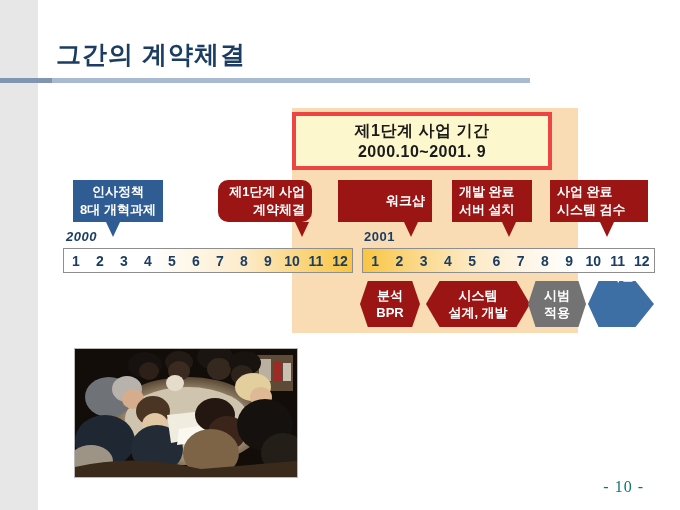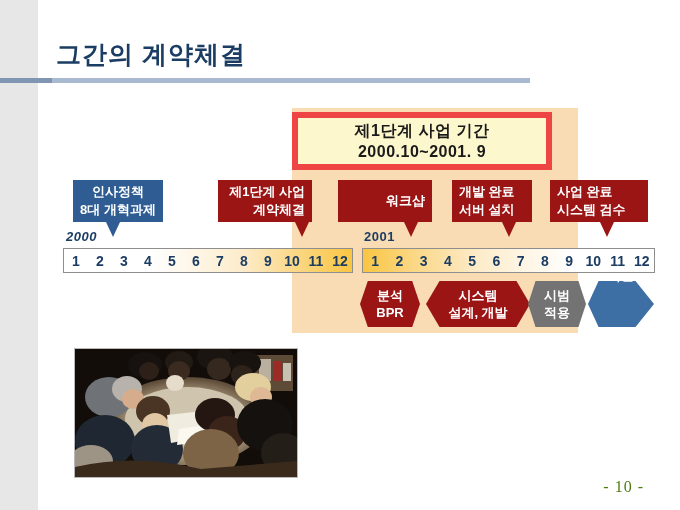--- a/index.html
+++ b/index.html
@@ -55,21 +55,21 @@
     left: 292px; top: 108px;
     width: 286px; height: 225px;
     background: #fadcb4;
   }
   
   .callout {
     position: absolute;
     left: 292px; top: 112px;
     width: 260px; height: 58px;
     background: #fdf7cd;
-    border: 6px solid #ef4444;
+    border: 4px solid #ef4444;
     box-sizing: border-box;
     display: flex;
     flex-direction: column;
     align-items: center;
     justify-content: center;
   }
   .callout-line {
     font-size: 16px;
     font-weight: bold;
     color: #1a1a1a;
@@ -167,21 +167,21 @@
     overflow: hidden;
     background: #2a1d16;
   }
   .photo svg { display: block; }
   
   .page-num {
     position: absolute;
     right: 36px; bottom: 14px;
     font-family: "Liberation Serif", "DejaVu Serif", serif;
     font-size: 16px;
-    color: #4d7c0f;
+    color: #0f766e;
     letter-spacing: 1px;
   }
 </style>
 </head>
 <body>
 
 <div id="slide">
 
   <div class="left-band"></div>
 
@@ -195,21 +195,21 @@
     <span class="callout-line">제1단계 사업 기간</span>
     <span class="callout-line">2000.10~2001. 9</span>
   </div>
 
   <div class="flag blue" style="left:73px; top:180px; width:90px; height:42px;text-align:center;">
     <span class="l1">인사정책</span>
     <span class="l2">8대 개혁과제</span>
   </div>
   <div class="flag-tail blue" style="left:106px; top:222px;"></div>
 
-  <div class="flag red align-right" style="left:218px; top:180px; width:94px; height:42px;">
+  <div class="flag red align-right" style="left:218px; top:180px; width:94px; height:42px;border-radius:10px;">
     <span class="l1">제1단계 사업</span>
     <span class="l2">계약체결</span>
   </div>
   <div class="flag-tail red" style="left:295px; top:222px;"></div>
 
   <div class="flag red align-right" style="left:338px; top:180px; width:94px; height:42px;">
     <span class="l2">워크샵</span>
   </div>
   <div class="flag-tail red" style="left:404px; top:222px;"></div>
 

